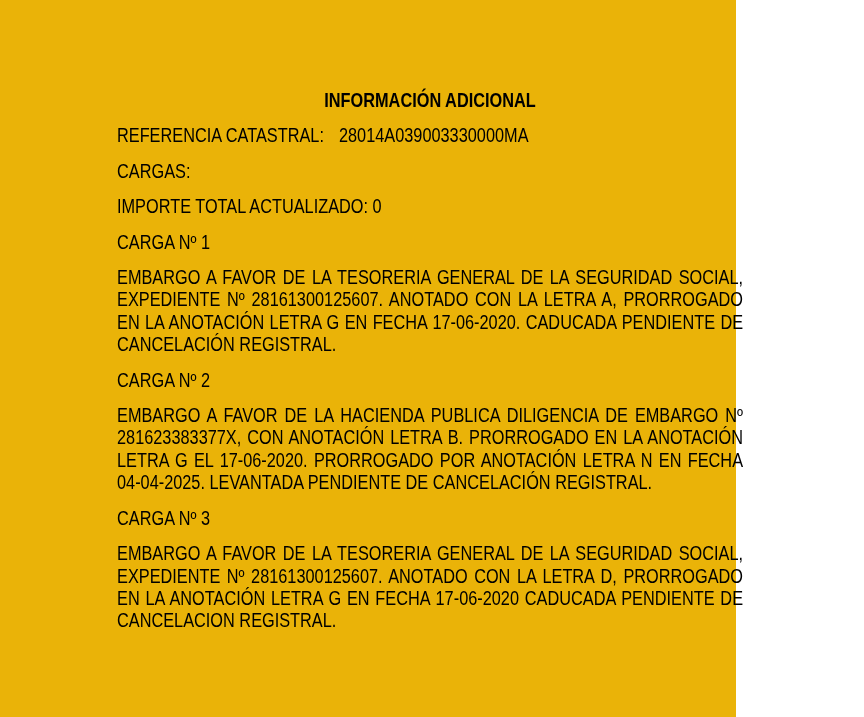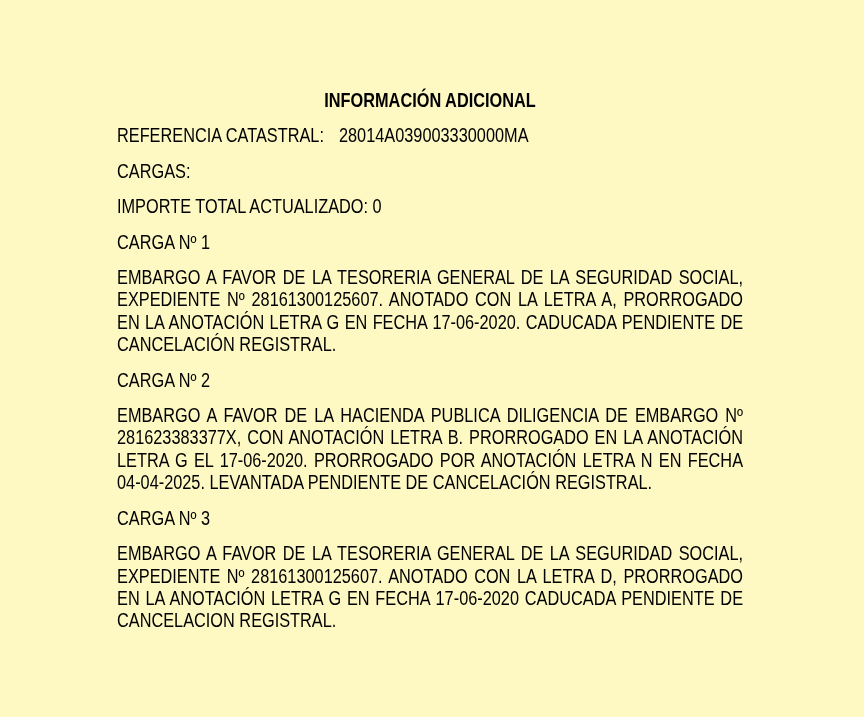--- a/index.html
+++ b/index.html
@@ -5,23 +5,23 @@
   html, body {
     margin: 0;
     padding: 0;
     width: 864px;
     height: 717px;
     background: #ffffff;
     overflow: hidden;
   }
   .page {
     position: relative;
-    width: 864px;
+    width: 736px;
     height: 717px;
-    background: #fef9c3;
+    background: #eab308;
   }
   
   .content {
     position: absolute;
     left: 117px;
     top: 89px;
     width: 752px;
     transform: scaleX(0.8325);
     transform-origin: 0 0;
     font-family: "Liberation Sans", sans-serif;

